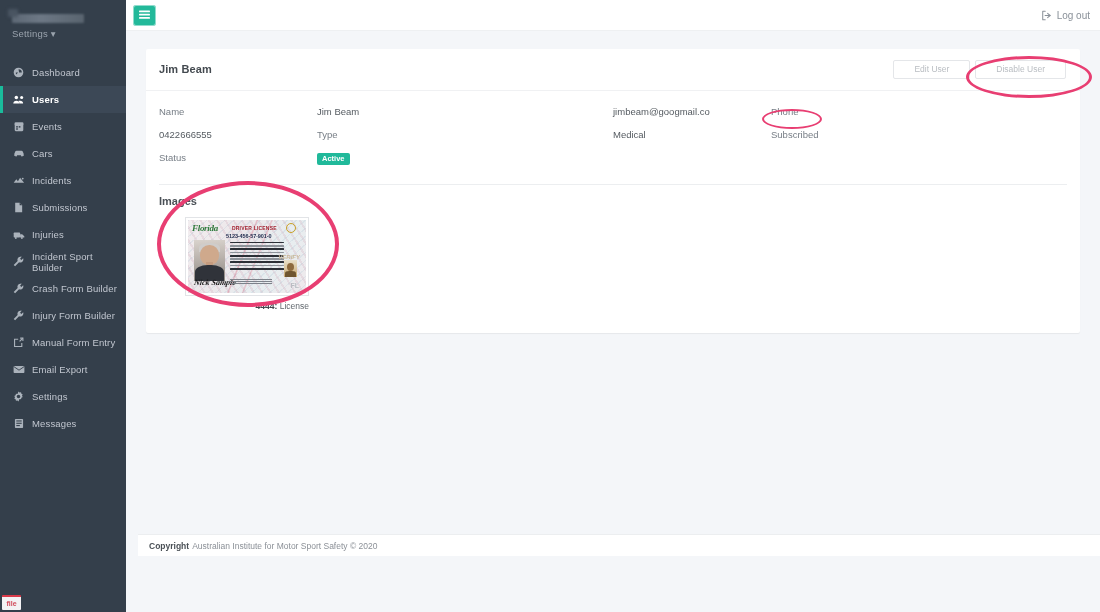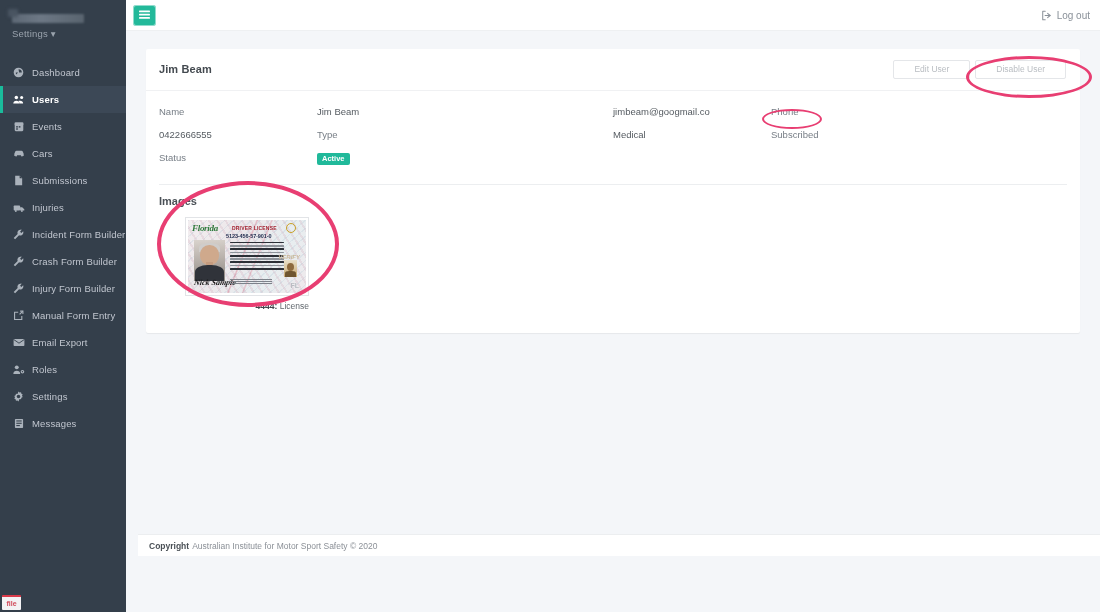--- a/index.html
+++ b/index.html
@@ -297,20 +297,29 @@
         <span class="ic">
           <svg width="12" height="9" viewBox="0 0 18 11" fill="currentColor">
               <path d="M2 6l1.4-3.4A2 2 0 0 1 5.3 1.3h7.4a2 2 0 0 1 1.9 1.3L16 6v3.2h-2.2V8H4.2v1.2H2z"></path>
               <circle cx="4.6" cy="8.6" r="1.5"></circle>
               <circle cx="13.4" cy="8.6" r="1.5"></circle>
             </svg>
         </span>
         <span>Cars</span>
       </div>
 
+      <div class="sb-item">
+        <span class="ic">
+          <svg width="12" height="10" viewBox="0 0 18 12" fill="currentColor">
+              <path d="M1 8.5l4-5 2.4 2.8L10.6 1l6 7.5z"></path>
+              <circle cx="14.6" cy="2.4" r="1.4"></circle>
+            </svg>
+        </span>
+        <span>Incidents</span>
+      </div>
 
       <div class="sb-item">
         <span class="ic">
           <svg width="9" height="11" viewBox="0 0 12 15" fill="currentColor">
               <path d="M1.5 1h6L11 4.4V14H1.5z"></path>
               <path d="M7.5 1v3.4H11z" fill="#343f4b"></path>
             </svg>
         </span>
         <span>Submissions</span>
       </div>
@@ -326,21 +335,21 @@
         </span>
         <span>Injuries</span>
       </div>
 
       <div class="sb-item">
         <span class="ic">
           <svg width="11" height="11" viewBox="0 0 14 14" fill="currentColor">
               <path d="M9.6.8a4 4 0 0 0-3.7 5.5L.9 11.3l1.8 1.8 5-5a4 4 0 0 0 5.5-3.7c0-.5-.1-1-.3-1.4l-2.2 2.2-1.7-1.7L11.1 1a4 4 0 0 0-1.5-.2z"></path>
             </svg>
         </span>
-        <span>Incident Form Builder</span>
+        <span>Incident Sport Builder</span>
       </div>
 
       <div class="sb-item">
         <span class="ic">
           <svg width="11" height="11" viewBox="0 0 14 14" fill="currentColor">
               <path d="M9.6.8a4 4 0 0 0-3.7 5.5L.9 11.3l1.8 1.8 5-5a4 4 0 0 0 5.5-3.7c0-.5-.1-1-.3-1.4l-2.2 2.2-1.7-1.7L11.1 1a4 4 0 0 0-1.5-.2z"></path>
             </svg>
         </span>
         <span>Crash Form Builder</span>
       </div>
@@ -368,31 +377,20 @@
       <div class="sb-item">
         <span class="ic">
           <svg width="12" height="9" viewBox="0 0 16 11" fill="currentColor">
               <rect x=".8" y=".8" width="14.4" height="9.4" rx="1"></rect>
               <path d="M.8 1.4 8 6.4l7.2-5" fill="none" stroke="#343f4b" stroke-width="1.2"></path>
             </svg>
         </span>
         <span>Email Export</span>
       </div>
 
-      <div class="sb-item">
-        <span class="ic">
-          <svg width="12" height="11" viewBox="0 0 16 13" fill="currentColor">
-              <circle cx="5" cy="3.6" r="2.6"></circle>
-              <path d="M.4 12.4c0-2.6 2-4.2 4.6-4.2s4.6 1.6 4.6 4.2z"></path>
-              <circle cx="12.6" cy="9.4" r="2.4"></circle>
-              <circle cx="12.6" cy="9.4" r=".9" fill="#343f4b"></circle>
-            </svg>
-        </span>
-        <span>Roles</span>
-      </div>
 
       <div class="sb-item">
         <span class="ic">
           <svg width="11" height="11" viewBox="0 0 14 14" fill="currentColor">
               <path d="M7 .6 8.3 2l1.9-.4.5 1.9 1.7 1-1 1.6 1 1.6-1.7 1-.5 1.9-1.9-.4L7 13.4 5.7 12l-1.9.4-.5-1.9-1.7-1 1-1.6-1-1.6 1.7-1 .5-1.9 1.9.4z"></path>
               <circle cx="7" cy="7" r="2.2" fill="#343f4b"></circle>
             </svg>
         </span>
         <span>Settings</span>
       </div>

